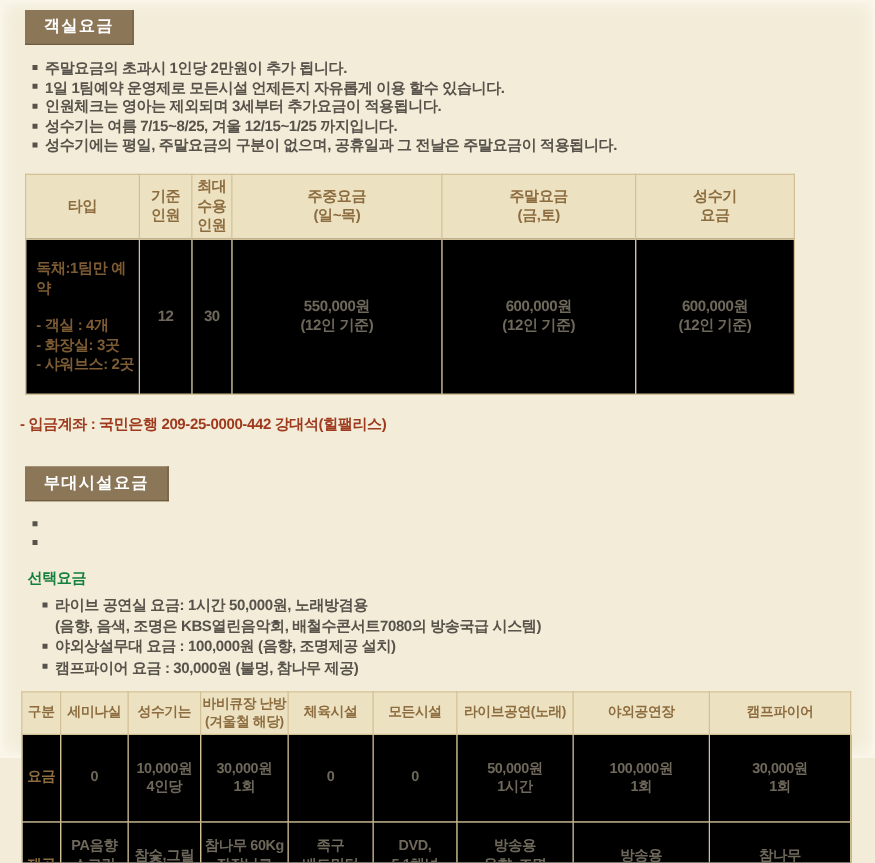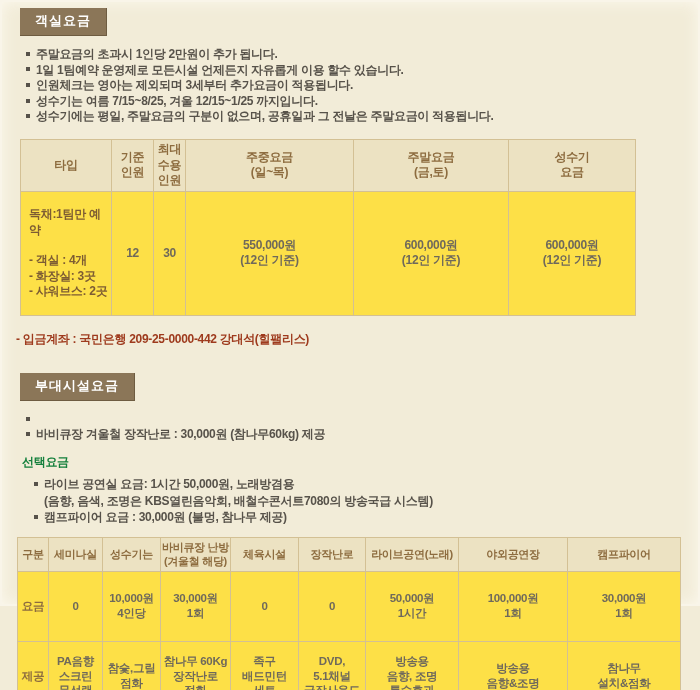--- a/index.html
+++ b/index.html
@@ -54,21 +54,21 @@
     letter-spacing: -0.3px;
     line-height: 1.28;
   }
   th {
     background: #ece2c2;
     color: #8d6c3f;
     font-size: 12px;
     font-weight: bold;
   }
   td {
-    background: #fde047;
+    background: #000000;
     color: #6f695b;
     font-size: 12px;
     font-weight: bold;
   }
   
   .room-table { margin: 14px 0 0 20px; width: 615px; }
   .room-table thead tr { height: 52px; }
   .room-table tbody tr { height: 66px; }
   .type-cell { text-align: left; padding-left: 8px; color: #7d5c33; }
   .type-title { font-weight: bold; }
@@ -166,30 +166,31 @@
     </tbody>
   </table>
 
   <div class="deposit">- 입금계좌 : 국민은행  209-25-0000-442 강대석(힐팰리스)</div>
 
   
   <div class="badge badge2">부대시설요금</div>
 
   <ul class="notes">
     <li><span class="sq"></span></li>
-    <li><span class="sq"></span><span>바비큐장 겨울철 장작난로 : 30,000원 (참나무60kg) 제공</span></li>
+    <li><span class="sq"></span></li>
   </ul>
 
   <div class="sub-title">선택요금</div>
 
   <ul class="sub-notes">
     <li>
       <span class="sq"></span><span>라이브 공연실 요금: 1시간 50,000원, 노래방겸용</span>
       <div class="note-line">(음향, 음색, 조명은 KBS열린음악회, 배철수콘서트7080의 방송국급 시스템)</div>
     </li>
+    <li><span class="sq"></span><span>야외상설무대 요금 : 100,000원 (음향, 조명제공 설치)</span></li>
     <li><span class="sq"></span><span>캠프파이어 요금 : 30,000원 (불멍, 참나무 제공)</span></li>
   </ul>
 
   <table class="facility-table">
     <colgroup>
       <col style="width:31px">
         <col style="width:54px">
         <col style="width:58px">
       <col style="width:70px">
         <col style="width:68px">
@@ -199,21 +200,21 @@
         <col style="width:113px">
     </colgroup>
     <thead>
       <tr>
         <th>구분</th>
         <th>세미나실</th>
         <th>성수기는</th>
         <th>바비큐장 난방
 (겨울철 해당)</th>
         <th>체육시설</th>
-        <th>장작난로</th>
+        <th>모든시설</th>
         <th>라이브공연(노래)</th>
         <th>야외공연장</th>
         <th>캠프파이어</th>
       </tr>
     </thead>
     <tbody>
       <tr>
         <td class="row-label">요금</td>
         <td>0</td>
         <td>10,000원

